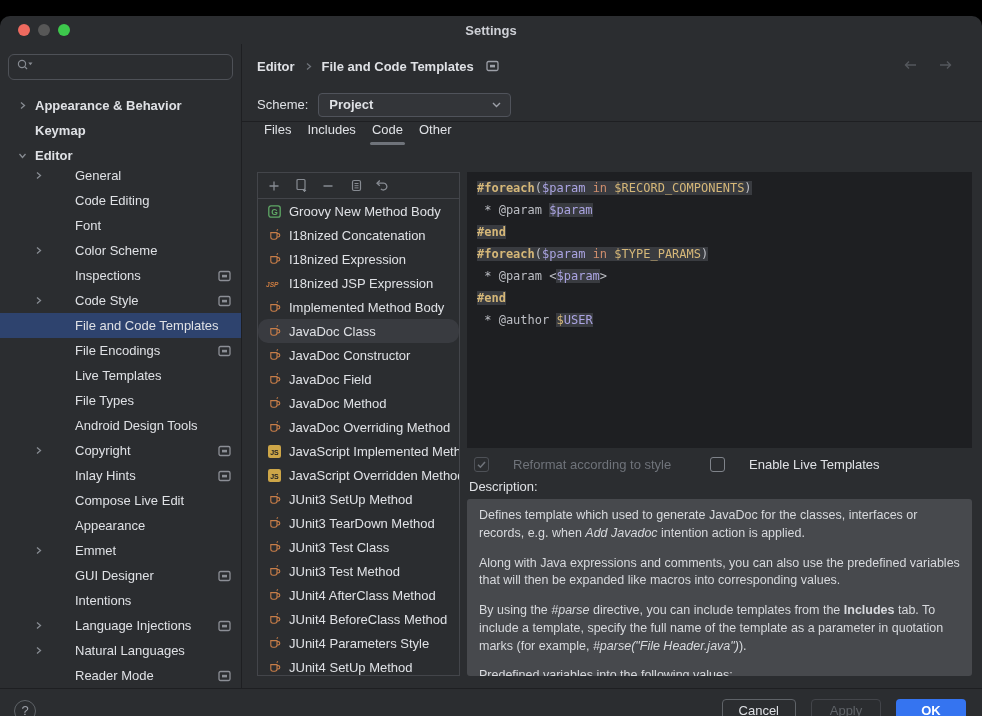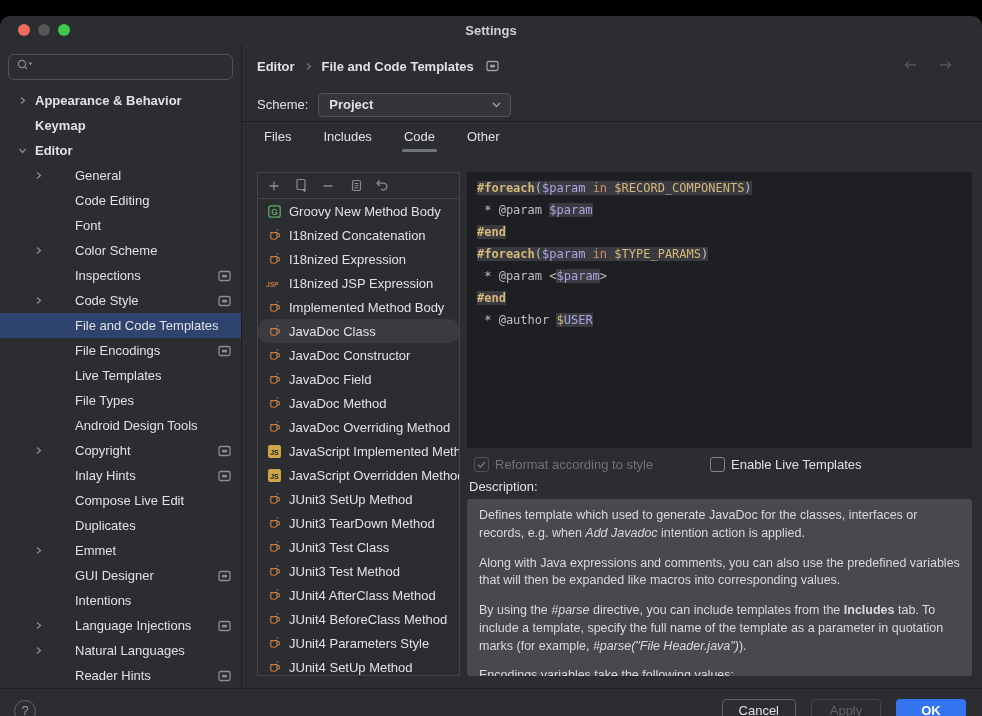--- a/index.html
+++ b/index.html
@@ -18,40 +18,40 @@
   .body { flex:1; display:flex; min-height:0; }
 
   
   .sidebar { width:242px; flex:none; border-right:1px solid #1E1F22; display:flex; flex-direction:column; }
   .search-wrap { margin:10px 8px 6px 8px; height:26px; border:1px solid #4E5157; border-radius:6px;
                  display:flex; align-items:center; padding:0 7px; color:#878B92; }
   .search-wrap input { flex:1; background:transparent; border:none; outline:none; color:#DFE1E5; font-size:13px; margin-left:4px; }
   .tree { flex:1; overflow:hidden; padding-top:2px; }
   .tree-row { height:25px; display:flex; align-items:center; padding-right:10px; font-size:13px; cursor:default; white-space:nowrap; }
   .tree-row.lvl0 { padding-left:14px; } .tree-row.lvl1 { padding-left:30px;gap:24px; }
-  .tree-row.bold { font-weight:bold; }
+  .tree-row.bold { font-weight:bold;align-items:flex-end; }
   .tree-row.selected { background:#2E436E; }
   .chev { width:16px; height:16px; flex:none; display:flex; align-items:center; justify-content:center; color:#878B92; margin-right:5px; }
   .gear { margin-left:auto; color:#8C8F96; display:flex; align-items:center; }
 
   
   .main { flex:1; display:flex; flex-direction:column; min-width:0; }
   .crumb-row { height:44px; flex:none; display:flex; align-items:center; padding:0 28px 0 15px; }
   .crumb { font-size:13px; font-weight:bold; color:#DFE1E5; }
   .crumb-sep { margin:0 9px; color:#6F737A; display:flex; align-items:center; }
   .crumb-gear { margin-left:12px; color:#9DA0A8; display:flex; align-items:center; }
   .nav-arrows { margin-left:auto; display:flex; gap:20px; color:#54575C; }
   .scheme-row { height:34px; flex:none; display:flex; align-items:center; padding-left:15px; border-bottom:1px solid #1E1F22; }
   .scheme-label { font-size:13px; margin-right:10px; }
   .combo { width:193px; height:24px; background:#333539; border:1px solid #50535B; border-radius:4px;
            display:flex; align-items:center; padding:0 8px 0 10px; }
   .combo .val { font-size:13px; font-weight:bold; flex:1; }
   .combo .chev-dn { color:#9DA0A8; display:flex; }
 
-  .tabs-row { height:38px; flex:none; display:flex; align-items:center; padding-left:22px; gap:32px; }
+  .tabs-row { height:38px; flex:none; display:flex; align-items:flex-start; padding-left:22px; gap:16px; }
   .tab { font-size:13px; padding-bottom:10px; position:relative; color:#DFE1E5; cursor:default; }
   .tab.selected::after { content:""; position:absolute; left:-2px; right:-2px; bottom:2px; height:3px; border-radius:3px; background:#6F737A; }
 
   .content { flex:1; min-height:0; display:flex; padding:12px 10px 12px 15px; gap:7px; }
 
   
   .list-panel { width:203px; flex:none; border:1px solid #43454A; display:flex; flex-direction:column; background:#2B2D30; }
   .list-toolbar { height:26px; flex:none; display:flex; align-items:center; gap:11px; padding:0 8px; border-bottom:1px solid #43454A; color:#878B92; }
   .tbtn { display:flex; align-items:center; justify-content:center; width:16px; height:16px; }
   .list-body { flex:1; overflow:hidden; }
@@ -66,21 +66,21 @@
   .code-line { height:22px; line-height:22px; white-space:pre; }
   .tok { }
   .tok.hl { background:#393B40; }
   .c-kw { color:#D5B778; font-weight:bold; }
   .c-const { color:#D5B778; }
   .c-var { color:#ABA4E2; }
   .c-in { color:#CF8E6D; }
   .c-pl { color:#BCBEC4; }
 
   .opt-row { height:24px; flex:none; margin-top:4px; display:flex; align-items:center; padding-left:7px; font-size:13px; }
-  .opt { display:flex; align-items:flex-end; gap:6px; }
+  .opt { display:flex; align-items:flex-end; gap:24px; }
   .opt.first { width:236px; }
   .cbox { width:15px; height:15px; border-radius:3px; flex:none; display:flex; align-items:center; justify-content:center; }
   .cbox.disabled { border:1px solid #4E5157; color:#6F737A; }
   .cbox.empty { border:1.5px solid #7F838A; }
   .opt-label.disabled { color:#6F737A; }
 
   .desc-label { margin-top:3px; height:17px; font-size:13px; flex:none; padding-left:2px; }
   .desc-box { flex:1; min-height:0; margin-top:3px; background:#47494D; border-radius:3px; padding:8px 12px;
               overflow:hidden; font-size:12.5px; line-height:1.42; color:#D7D9DD; }
   .desc-box p { margin-bottom:12px; }
@@ -245,21 +245,21 @@
                 <rect x="4" y="4.8" width="5" height="2.6" fill="currentColor"></rect>
               </svg>
             </span>
           </div>
           <div class="tree-row lvl1">
             <span class="chev"></span>
             <span>Compose Live Edit</span>
           </div>
           <div class="tree-row lvl1">
             <span class="chev"></span>
-            <span>Duplicates</span>
+            <span>Appearance</span>
           </div>
           <div class="tree-row lvl1">
             <span class="chev">
               <svg width="9" height="9" viewBox="0 0 9 9">
                 <path d="M3 1.5 L6.5 4.5 L3 7.5" fill="none" stroke="currentColor" stroke-width="1.3"></path>
               </svg>
             </span>
             <span>Emmet</span>
           </div>
           <div class="tree-row lvl1">
@@ -293,21 +293,21 @@
           <div class="tree-row lvl1">
             <span class="chev">
               <svg width="9" height="9" viewBox="0 0 9 9">
                 <path d="M3 1.5 L6.5 4.5 L3 7.5" fill="none" stroke="currentColor" stroke-width="1.3"></path>
               </svg>
             </span>
             <span>Natural Languages</span>
           </div>
           <div class="tree-row lvl1">
             <span class="chev"></span>
-            <span>Reader Hints</span>
+            <span>Reader Mode</span>
             <span class="gear">
               <svg width="13" height="12" viewBox="0 0 13 12">
                 <rect x="1" y="1.5" width="11" height="9" rx="1.5" fill="none" stroke="currentColor" stroke-width="1.3"></rect>
                 <rect x="4" y="4.8" width="5" height="2.6" fill="currentColor"></rect>
               </svg>
             </span>
           </div>
         </div>
     </div>
 
@@ -610,21 +610,21 @@
               <span class="cbox empty"></span>
               <span class="opt-label">Enable Live Templates</span>
             </div>
           </div>
 
           <div class="desc-label">Description:</div>
           <div class="desc-box" id="desc-box">
               <p><span>Defines template which used to generate JavaDoc for the classes, interfaces or records, e.g. when </span><span class="it">Add Javadoc</span><span> intention action is applied.</span></p>
               <p><span>Along with Java expressions and comments, you can also use the predefined variables that will then be expanded like macros into corresponding values.</span></p>
               <p><span>By using the </span><span class="it">#parse</span><span> directive, you can include templates from the </span><span class="bd">Includes</span><span> tab. To include a template, specify the full name of the template as a parameter in quotation marks (for example, </span><span class="it">#parse("File Header.java")</span><span>).</span></p>
-              <p><span>Encodings variables take the following values:</span></p>
+              <p><span>Predefined variables into the following values:</span></p>
             </div>
         </div>
       </div>
     </div>
   </div>
 
   <div class="footer">
     <div class="help">?</div>
     <div class="btns">
       <div class="btn cancel">Cancel</div>

